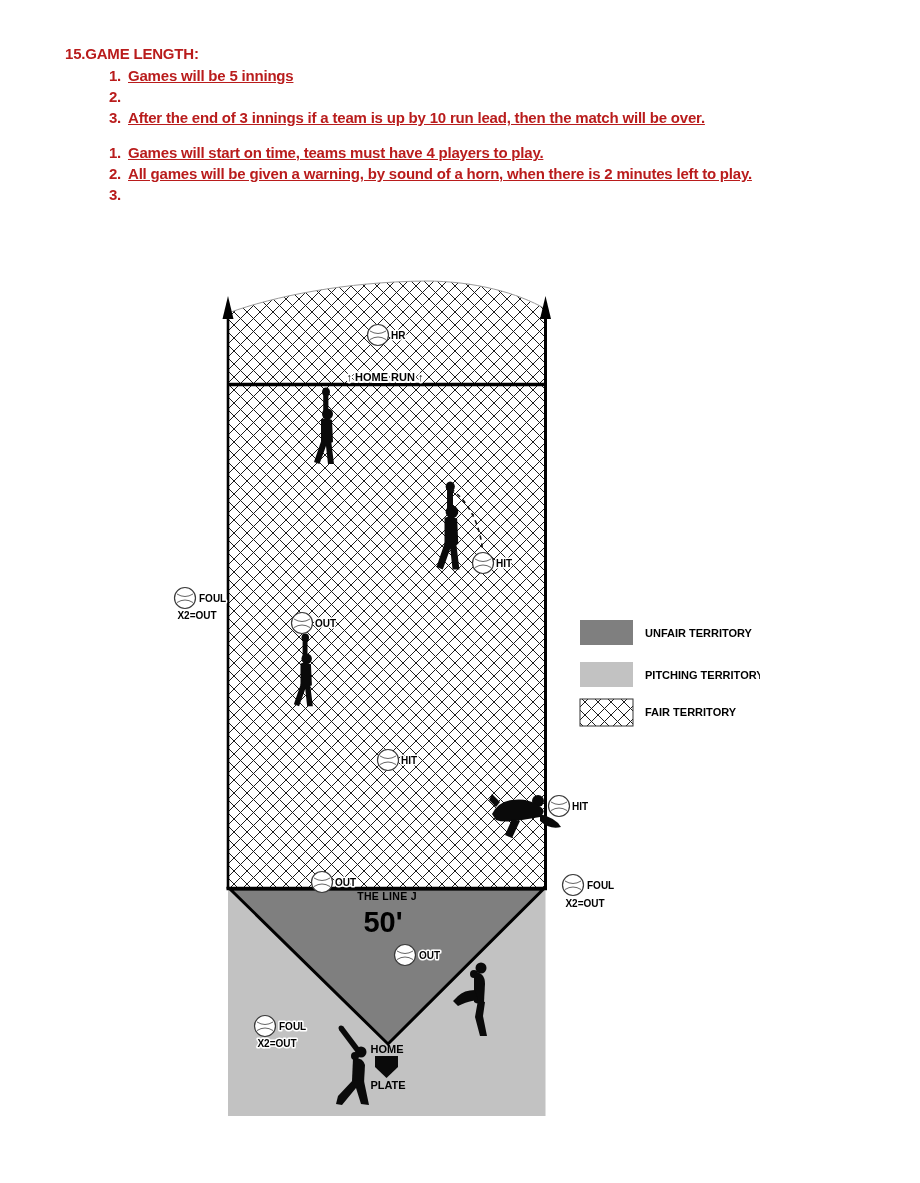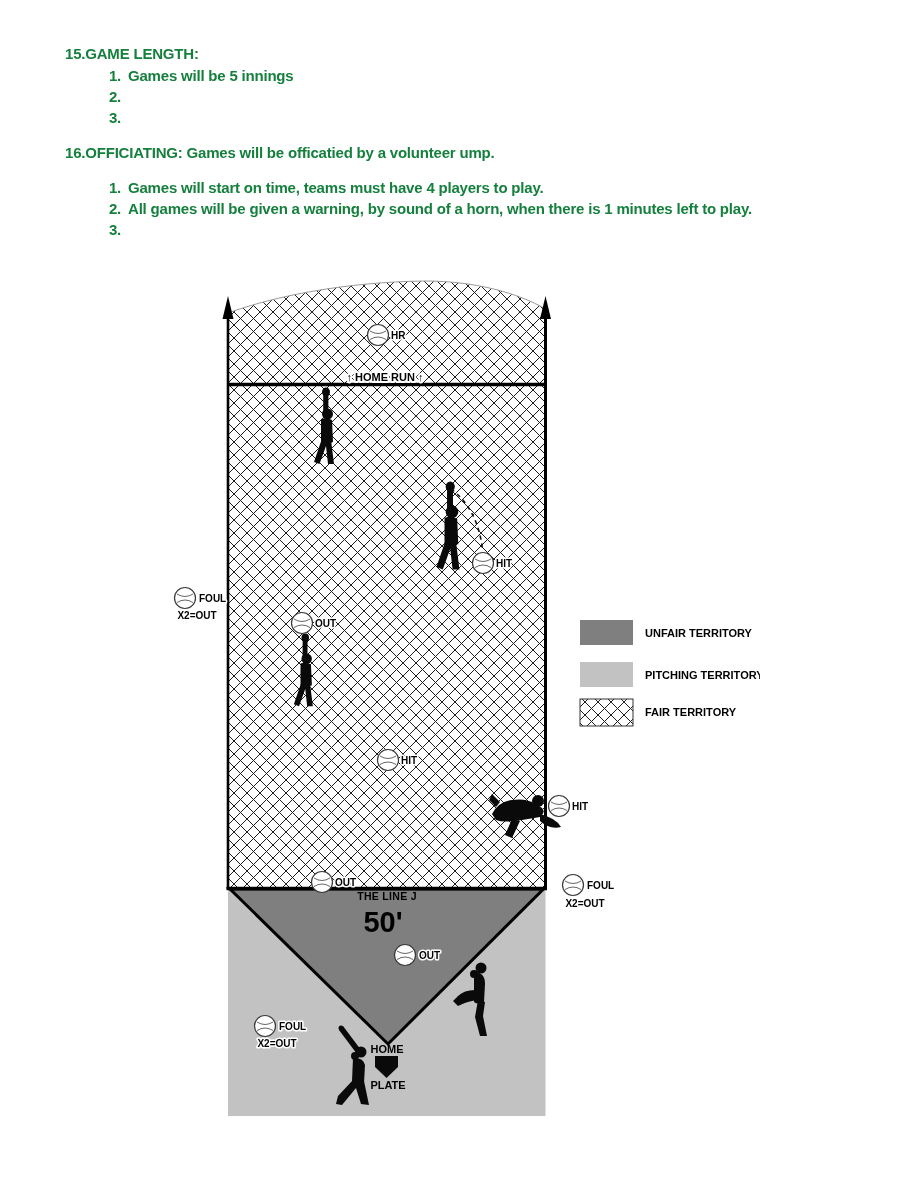--- a/index.html
+++ b/index.html
@@ -1,25 +1,25 @@
 <!DOCTYPE html>
 <html><head>
 <meta charset="utf-8">
 <style>
   html,body{margin:0;padding:0;background:#fff;}
   .page{position:relative;width:760px;height:1183px;background:#fff;overflow:hidden;
-        font-family:"Liberation Sans",sans-serif;color:#15803d;}
+        font-family:"Liberation Sans",sans-serif;color:#b91c1c;}
   
   .rules{position:absolute;left:65px;top:44px;width:800px;
          font-weight:700;font-size:15px;line-height:20px;letter-spacing:-0.2px;}
   .rule-section{margin-bottom:15px;}
   .rule-heading{margin-bottom:2px;}
   .rule-item{display:flex;margin:0 0 1px 0;}
   .rule-num{flex:none;width:24px;text-align:right;margin-right:7px;margin-left:32px;}
-  .rule-text{max-width:684px;}
+  .rule-text{max-width:684px;text-decoration:underline;}
   
   svg.diagram{position:absolute;left:0;top:0;width:920px;height:1183px;}
   .lbl{font:700 10px "Liberation Sans",sans-serif;fill:#000;
        paint-order:stroke;stroke:#fff;stroke-width:3px;stroke-linejoin:round;}
   .lbl-mid{text-anchor:middle;}
   .hrline-lbl{font:700 11px "Liberation Sans",sans-serif;fill:#000;text-anchor:middle;
        paint-order:stroke;stroke:#fff;stroke-width:4px;stroke-linejoin:round;}
   .gray-lbl{font:700 10.5px "Liberation Sans",sans-serif;fill:#000;text-anchor:middle;letter-spacing:0.3px;}
   .dist-lbl{font:700 29px "Liberation Sans",sans-serif;fill:#000;text-anchor:middle;}
   .plate-lbl{font:700 11px "Liberation Sans",sans-serif;fill:#000;text-anchor:middle;}
@@ -39,35 +39,33 @@
       <div class="rule-heading">15.GAME LENGTH:</div>
       <div class="rule-item">
         <span class="rule-num">1.</span>
         <span class="rule-text">Games will be 5 innings</span>
       </div>
       <div class="rule-item">
         <span class="rule-num">2.</span>
       </div>
       <div class="rule-item">
         <span class="rule-num">3.</span>
+        <span class="rule-text">After the end of 3 innings if a team is up by 10 run lead, then the match will be over.</span>
       </div>
     </div>
 
-    <div class="rule-section">
-      <div class="rule-heading">16.OFFICIATING: Games will be officatied by a volunteer ump.</div>
-    </div>
 
     <div class="rule-section">
       <div class="rule-item">
         <span class="rule-num">1.</span>
         <span class="rule-text">Games will start on time, teams must have 4 players to play.</span>
       </div>
       <div class="rule-item">
         <span class="rule-num">2.</span>
-        <span class="rule-text">All games will be given a warning, by sound of a horn, when there is 1 minutes left to play.</span>
+        <span class="rule-text">All games will be given a warning, by sound of a horn, when there is 2 minutes left to play.</span>
       </div>
       <div class="rule-item">
         <span class="rule-num">3.</span>
       </div>
     </div>
 
   </section>
 
   <svg class="diagram" viewBox="0 0 920 1183">
     <defs>

